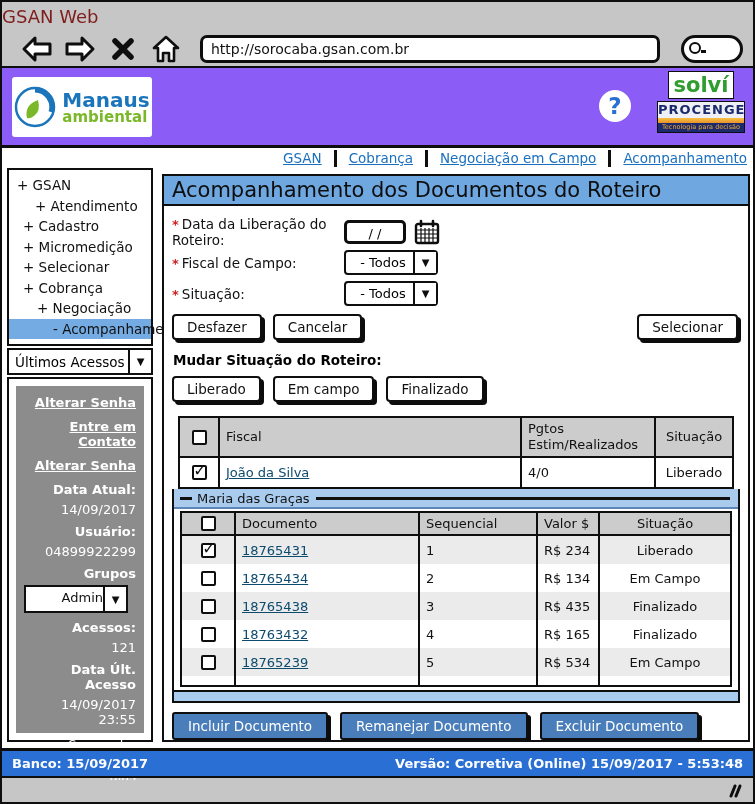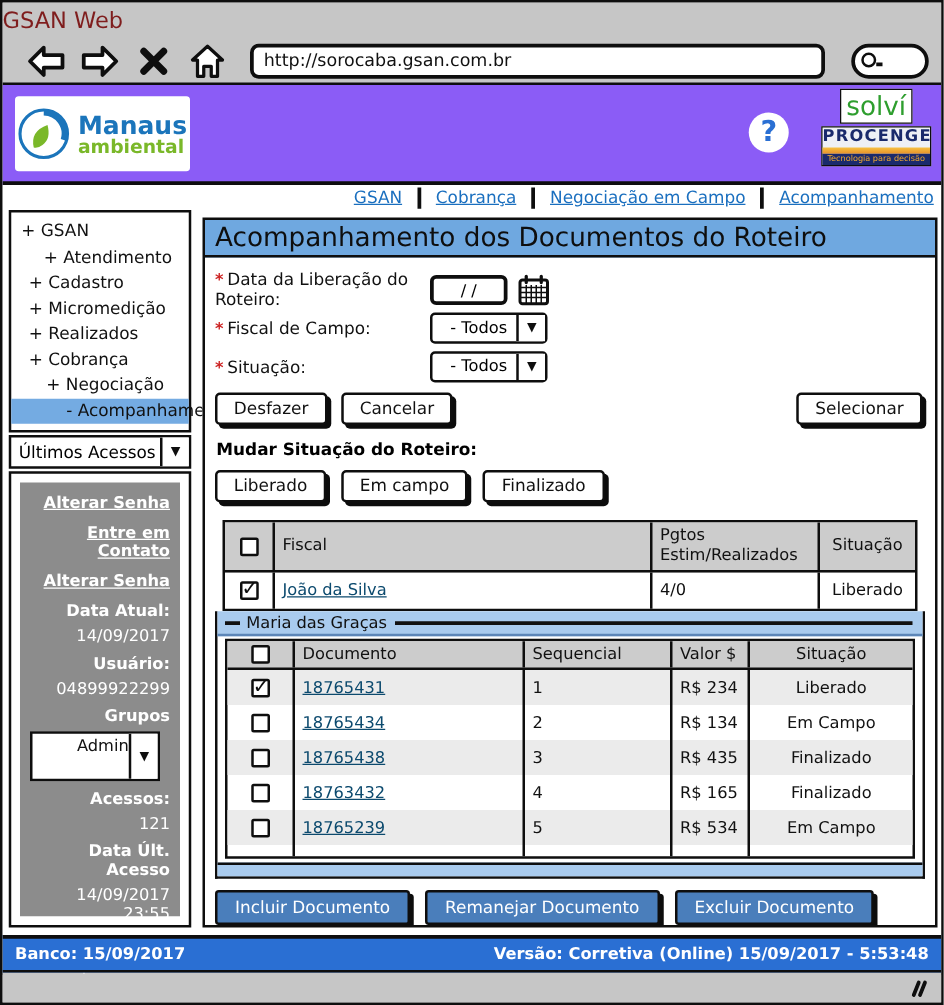--- a/index.html
+++ b/index.html
@@ -25,21 +25,21 @@
   .header { position: absolute; left: 0; top: 66px; width: 100%; height: 80px;
     background: #8b5cf6; border-bottom: 3px solid #0e0e0e; }
   .logo-box { position: absolute; left: 10px; top: 9px; width: 140px; height: 60px; background: #fff;
     border-radius: 3px; display: flex; align-items: center; justify-content: center; gap: 6px; }
   .logo-text .l1 { color: #1b75bb; font-weight: bold; font-size: 20px; line-height: 20px; }
   .logo-text .l2 { color: #7ab829; font-weight: bold; font-size: 15px; line-height: 15px; }
   .help-circle { position: absolute; right: 122px; top: 22px; width: 32px; height: 32px; border-radius: 50%;
     background: #fff; color: #2a6fd3; font-size: 23px; font-weight: bold; display: flex; align-items: center;
     justify-content: center; cursor: pointer; }
   .brand-stack { position: absolute; right: 8px; top: 3px; width: 88px; display: flex; flex-direction: column; align-items: center; }
-  .solvi-box { background: #fff; border: 1px solid #0e0e0e; padding: 0 4px; font-size: 21px; font-weight: normal;
+  .solvi-box { background: #fff; border: 1px solid #0e0e0e; padding: 0 4px; font-size: 21px; font-weight: bold;
     color: #2e9e2e; line-height: 26px; }
   .procenge-box { width: 88px; border: 1px solid #0e0e0e; margin-top: 2px; background: #eef0f6; text-align: center; }
   .procenge-name { color: #1a2a6c; font-weight: bold; font-size: 13px; letter-spacing: 1px; line-height: 16px; }
   .procenge-bar { height: 5px; background: linear-gradient(#f6c042, #e8922a); }
   .procenge-tag { background: #1a2a6c; color: #f0a830; font-size: 6.5px; line-height: 9px; }
   
   .nav-row { position: absolute; left: 0; top: 146px; width: 100%; height: 20px; background: #fff;
     display: flex; justify-content: flex-end; align-items: center; gap: 12px; padding-right: 6px; }
   .nav-link { color: #1a6fbf; font-size: 13.5px; text-decoration: underline; cursor: pointer; white-space: nowrap; }
   .nav-sep { width: 3px; height: 17px; background: #0e0e0e; }
@@ -55,21 +55,21 @@
   .recent-combo .combo-label { flex: 1; font-size: 13.5px; padding: 4px 0 0 6px; white-space: nowrap; border-radius: 11px; }
   .combo-arrow { width: 23px; border-left: 2px solid #0e0e0e; display: flex; align-items: center;
     justify-content: center; font-size: 10px; color: #0e0e0e; background: #fff; }
   .user-box { position: absolute; left: 5px; top: 209px; width: 146px; height: 365px;
     border: 2px solid #0e0e0e; background: #fff; padding: 7px; }
   .user-panel { width: 100%; height: 100%; background: #8c8c8c; color: #fff; padding: 9px 8px; font-size: 13px; text-align: right; }
   .user-link { display: block; font-weight: bold; text-decoration: underline; color: #fff;
     margin-bottom: 9px; cursor: pointer; }
   .user-label { font-weight: bold; margin-top: 7px; }
   .user-value { margin-top: 5px; }
-  .admin-select { margin-top: 4px; width: 104px; height: 40px; background: #fff; color: #111;
+  .admin-select { margin-top: 4px; width: 104px; height: 28px; background: #fff; color: #111;
     border: 2px solid #0e0e0e; display: flex; cursor: pointer; }
   .admin-select .sel-text { flex: 1; font-size: 13px; padding: 3px 0 0 5px; }
   .expira { margin-top: 10px; line-height: 16px; }
   .sair { margin-top: 10px; }
   
   .main-panel { position: absolute; left: 160px; top: 6px; width: 588px; height: 568px;
     border: 2px solid #0e0e0e; background: #fff; overflow: hidden; }
   .title-bar { height: 30px; background: #6fa8e0; border-bottom: 2px solid #0e0e0e;
     font-size: 21px; color: #0e0e0e; padding: 2px 0 0 8px; white-space: nowrap; }
   .form-area { padding: 10px 8px 2px 8px; }
@@ -201,21 +201,21 @@
     <span class="nav-link">Acompanhamento</span>
   </div>
 
   <div class="body-area">
 
     <div class="tree-box">
       <div class="tree-item" style="padding-left:8px">+ GSAN</div>
       <div class="tree-item" style="padding-left:26px">+ Atendimento</div>
       <div class="tree-item" style="padding-left:14px">+ Cadastro</div>
       <div class="tree-item" style="padding-left:14px">+ Micromedição</div>
-      <div class="tree-item" style="padding-left:14px">+ Realizados</div>
+      <div class="tree-item" style="padding-left:14px">+ Selecionar</div>
       <div class="tree-item" style="padding-left:14px">+ Cobrança</div>
       <div class="tree-item" style="padding-left:28px">+ Negociação</div>
       <div class="tree-item active" style="padding-left:44px">- Acompanhamento</div>
     </div>
 
     <div class="recent-combo">
       <span class="combo-label">Últimos Acessos</span>
       <span class="combo-arrow">▼</span>
     </div>
 

